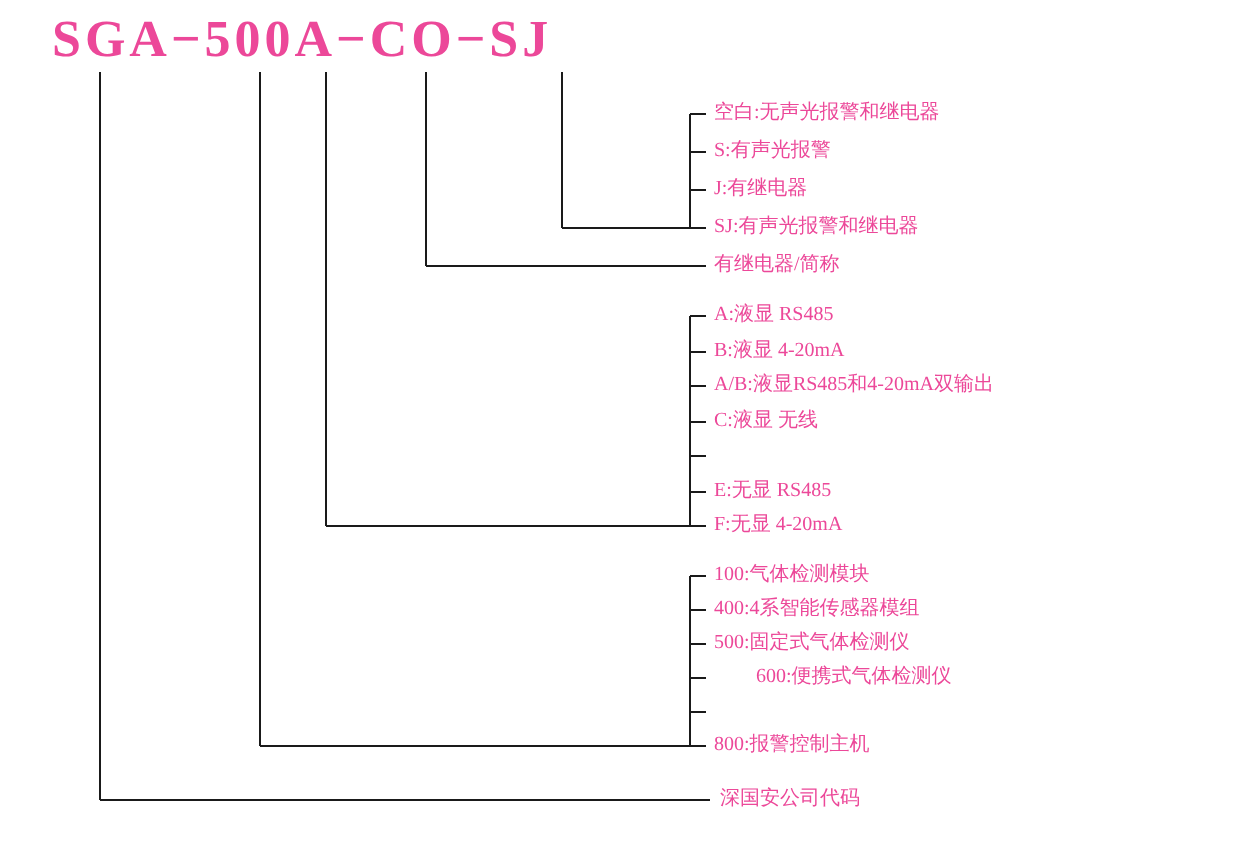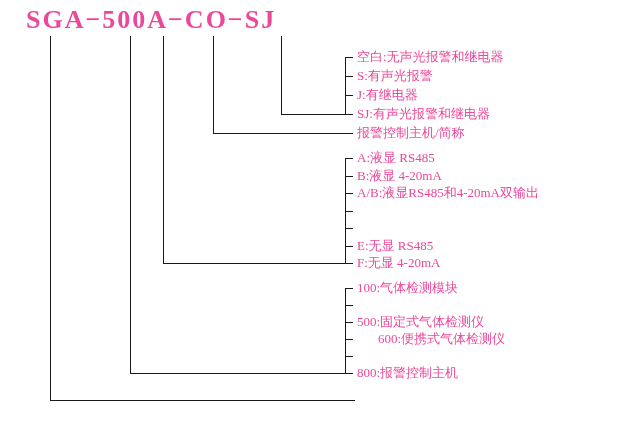--- a/index.html
+++ b/index.html
@@ -17,21 +17,21 @@
     left:26px;
     top:5px;
     font-size:26px;
     font-weight:bold;
     letter-spacing:2px;
     white-space:nowrap;
     font-family:"Liberation Serif", serif;
   }
   .lbl {
     position:absolute;
-    font-size:13px;
+    font-size:10px;
     line-height:18px;
     white-space:nowrap;
   }
   svg.lines {
     position:absolute;
     left:0; top:0;
   }
   svg.lines line { stroke:#1a1a1a; stroke-width:1; shape-rendering:crispEdges; }
 </style>
 </head>
@@ -75,27 +75,30 @@
     <line x1="345" y1="356" x2="353" y2="356"></line>
   </svg>
 
   <div class="title">SGA−500A−CO−SJ</div>
 
   <div class="lbl" style="top:48px;left:357px">空白:无声光报警和继电器</div>
   <div class="lbl" style="top:67px;left:357px">S:有声光报警</div>
   <div class="lbl" style="top:86px;left:357px">J:有继电器</div>
   <div class="lbl" style="top:105px;left:357px">SJ:有声光报警和继电器</div>
 
-  <div class="lbl" style="top:124px;left:357px">报警控制主机/简称</div>
+  <div class="lbl" style="top:124px;left:357px">有继电器/简称</div>
 
   <div class="lbl" style="top:149px;left:357px">A:液显 RS485</div>
   <div class="lbl" style="top:167px;left:357px">B:液显 4-20mA</div>
   <div class="lbl" style="top:184px;left:357px">A/B:液显RS485和4-20mA双输出</div>
+  <div class="lbl" style="top:202px;left:357px">C:液显 无线</div>
   <div class="lbl" style="top:237px;left:357px">E:无显 RS485</div>
   <div class="lbl" style="top:254px;left:357px">F:无显 4-20mA</div>
 
   <div class="lbl" style="top:279px;left:357px">100:气体检测模块</div>
+  <div class="lbl" style="top:296px;left:357px">400:4系智能传感器模组</div>
   <div class="lbl" style="top:313px;left:357px">500:固定式气体检测仪</div>
   <div class="lbl" style="top:330px;left:378px">600:便携式气体检测仪</div>
   <div class="lbl" style="top:364px;left:357px">800:报警控制主机</div>
 
+  <div class="lbl" style="top:391px;left:360px">深国安公司代码</div>
 
 </div>
 
 </body></html>

